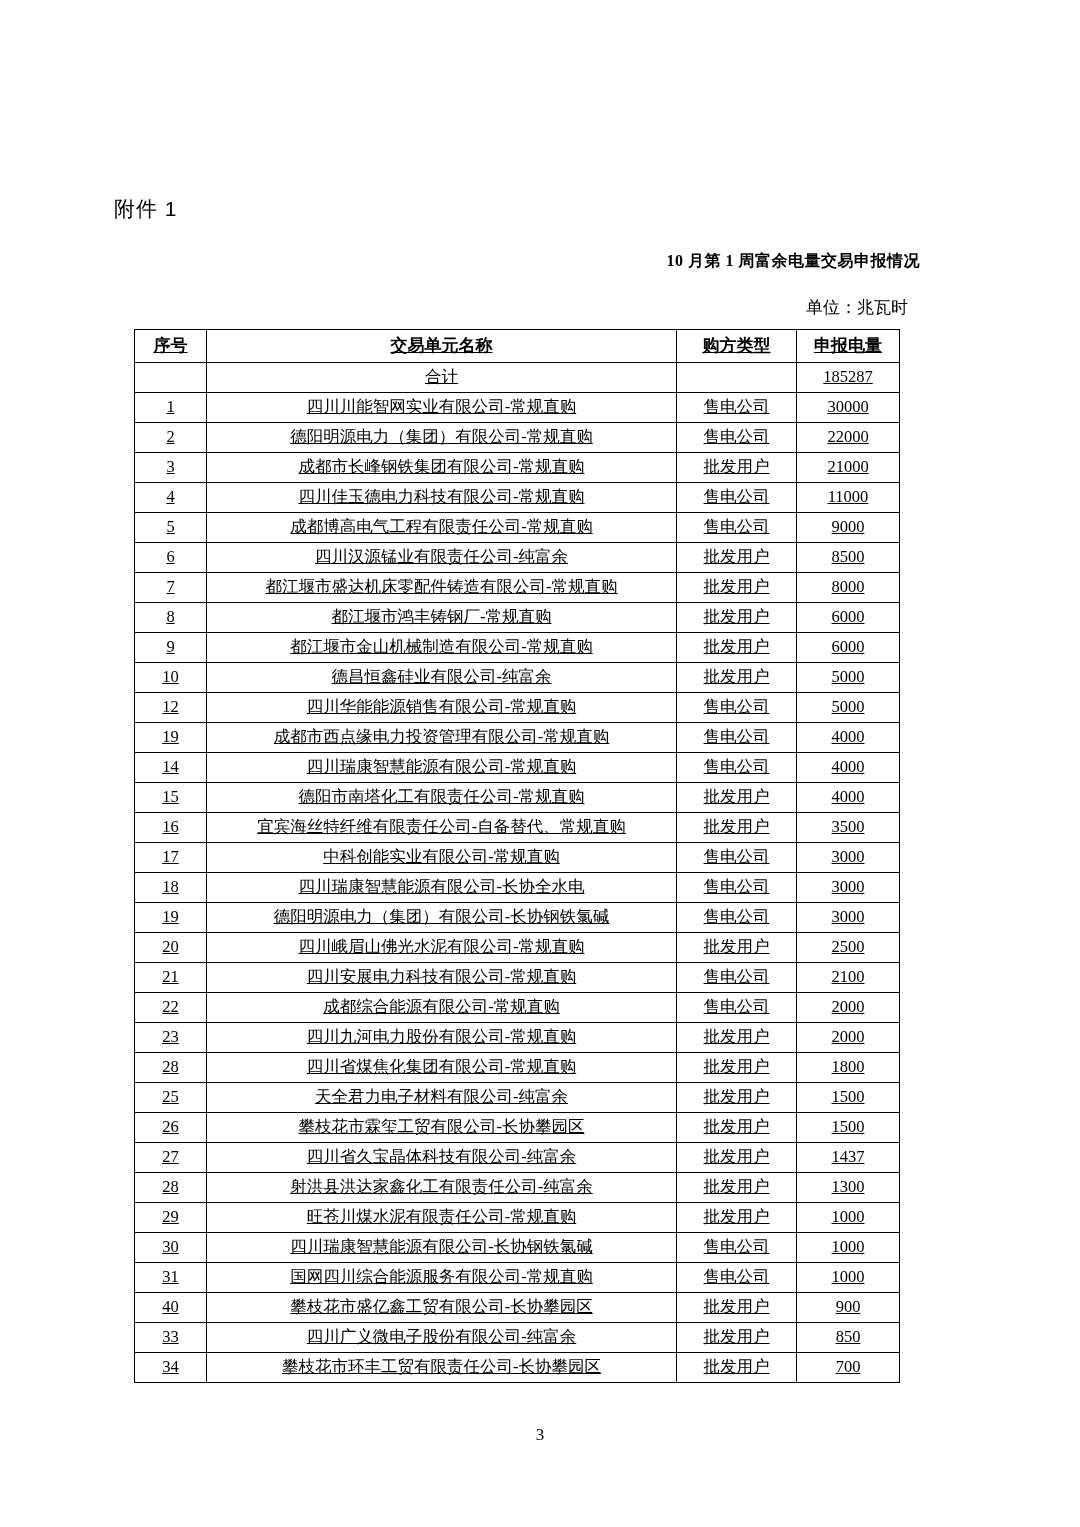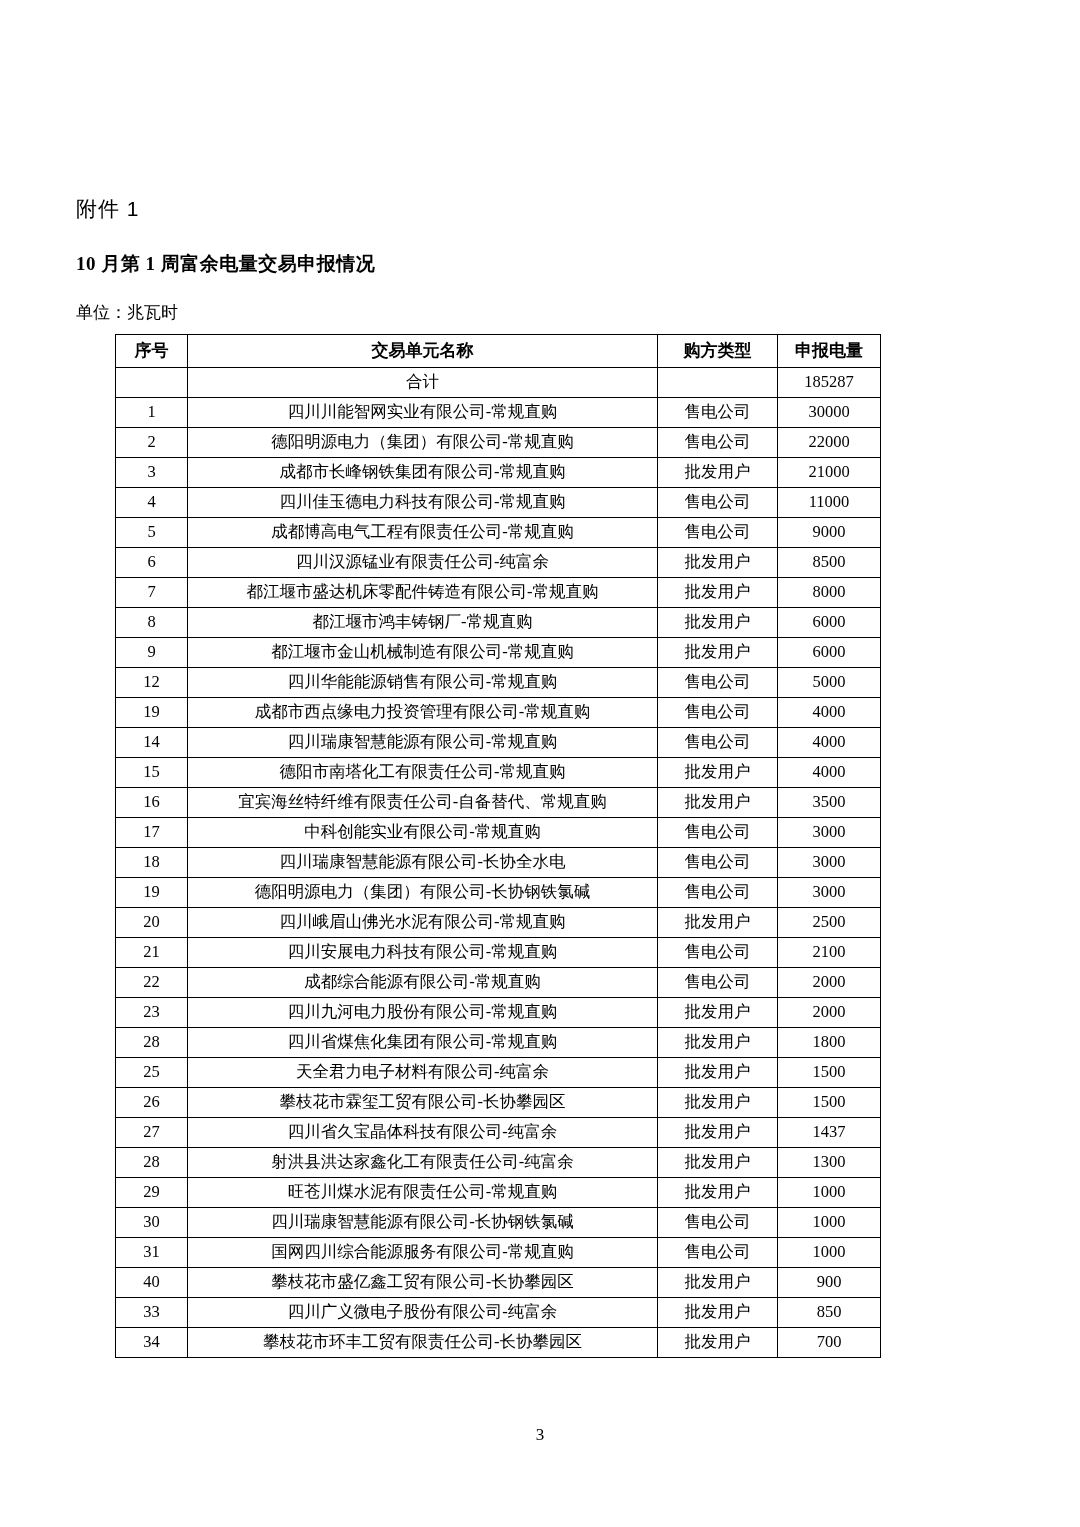--- a/index.html
+++ b/index.html
@@ -13,45 +13,46 @@
     position: relative;
     font-family: "Liberation Serif", "DejaVu Serif", serif;
     color: #000000;
   }
   .page {
     position: absolute;
     left: 0; top: 0;
     width: 1080px;
     height: 1527px;
     box-sizing: border-box;
-    padding: 195px 160px 0 76px;
+    padding: 195px 160px 0 114px;
   }
   .attachment-label {
     font-size: 21px;
     font-family: "Liberation Sans", sans-serif;
     letter-spacing: 1px;
     margin: 0 0 28px 0;
   }
   .doc-title {
-    text-align: left;
-    font-size: 19px;
+    text-align: right;
+    font-size: 16px;
     font-weight: bold;
     letter-spacing: 0.5px;
     margin: 0 0 24px 0;
   }
   .unit-line {
-    text-align: left;
+    text-align: right;
     font-size: 17px;
     margin: 0 12px 10px 0;
   }
   table.report {
     border-collapse: collapse;
     width: 765px;
     margin: 0 auto;
     table-layout: fixed;
+    text-decoration: underline;
   }
   table.report th, table.report td {
     border: 1px solid #000000;
     font-size: 16.5px;
     text-align: center;
     vertical-align: middle;
     height: 29px;
     padding: 0 2px;
     line-height: 1.15;
     white-space: nowrap;
@@ -157,20 +158,26 @@
           <td>批发用户</td>
           <td>6000</td>
         </tr>
         <tr>
           <td>9</td>
           <td>都江堰市金山机械制造有限公司-常规直购</td>
           <td>批发用户</td>
           <td>6000</td>
         </tr>
         <tr>
+          <td>10</td>
+          <td>德昌恒鑫硅业有限公司-纯富余</td>
+          <td>批发用户</td>
+          <td>5000</td>
+        </tr>
+        <tr>
           <td>12</td>
           <td>四川华能能源销售有限公司-常规直购</td>
           <td>售电公司</td>
           <td>5000</td>
         </tr>
         <tr>
           <td>19</td>
           <td>成都市西点缘电力投资管理有限公司-常规直购</td>
           <td>售电公司</td>
           <td>4000</td>

